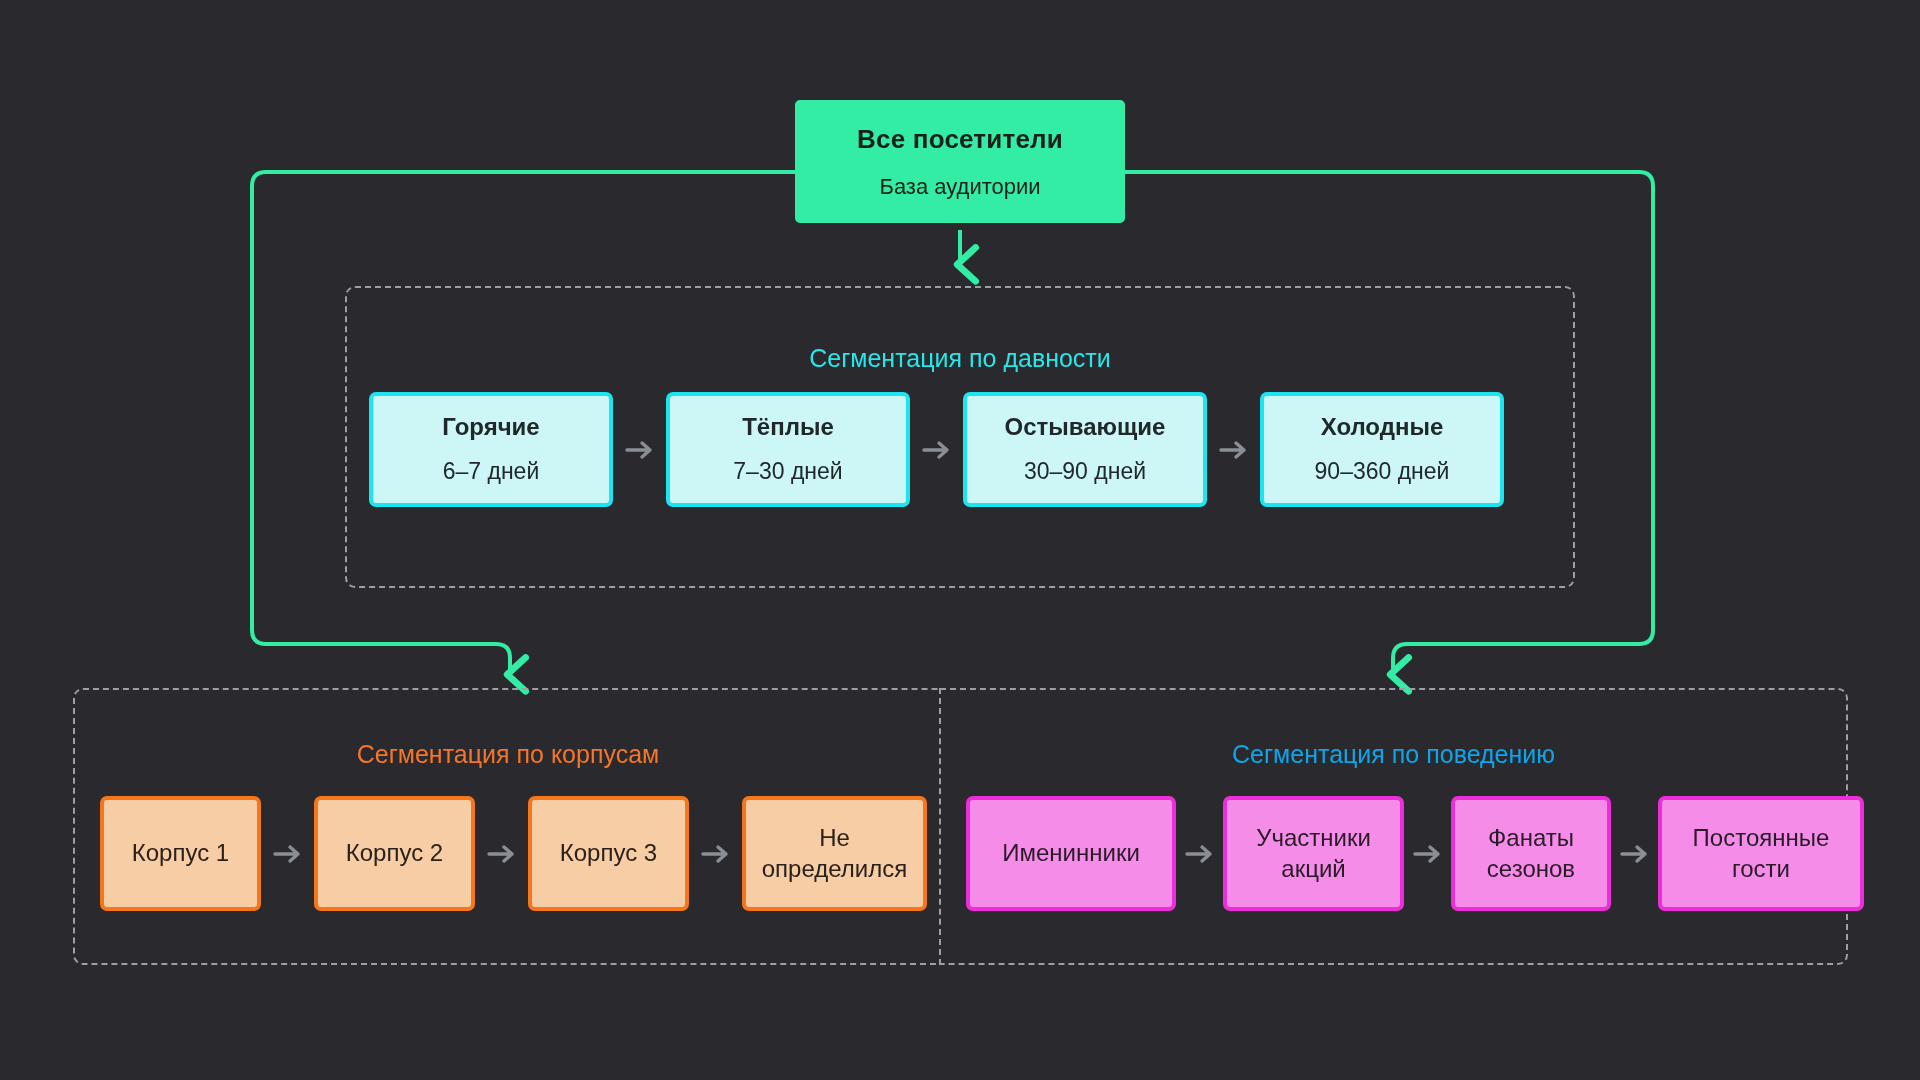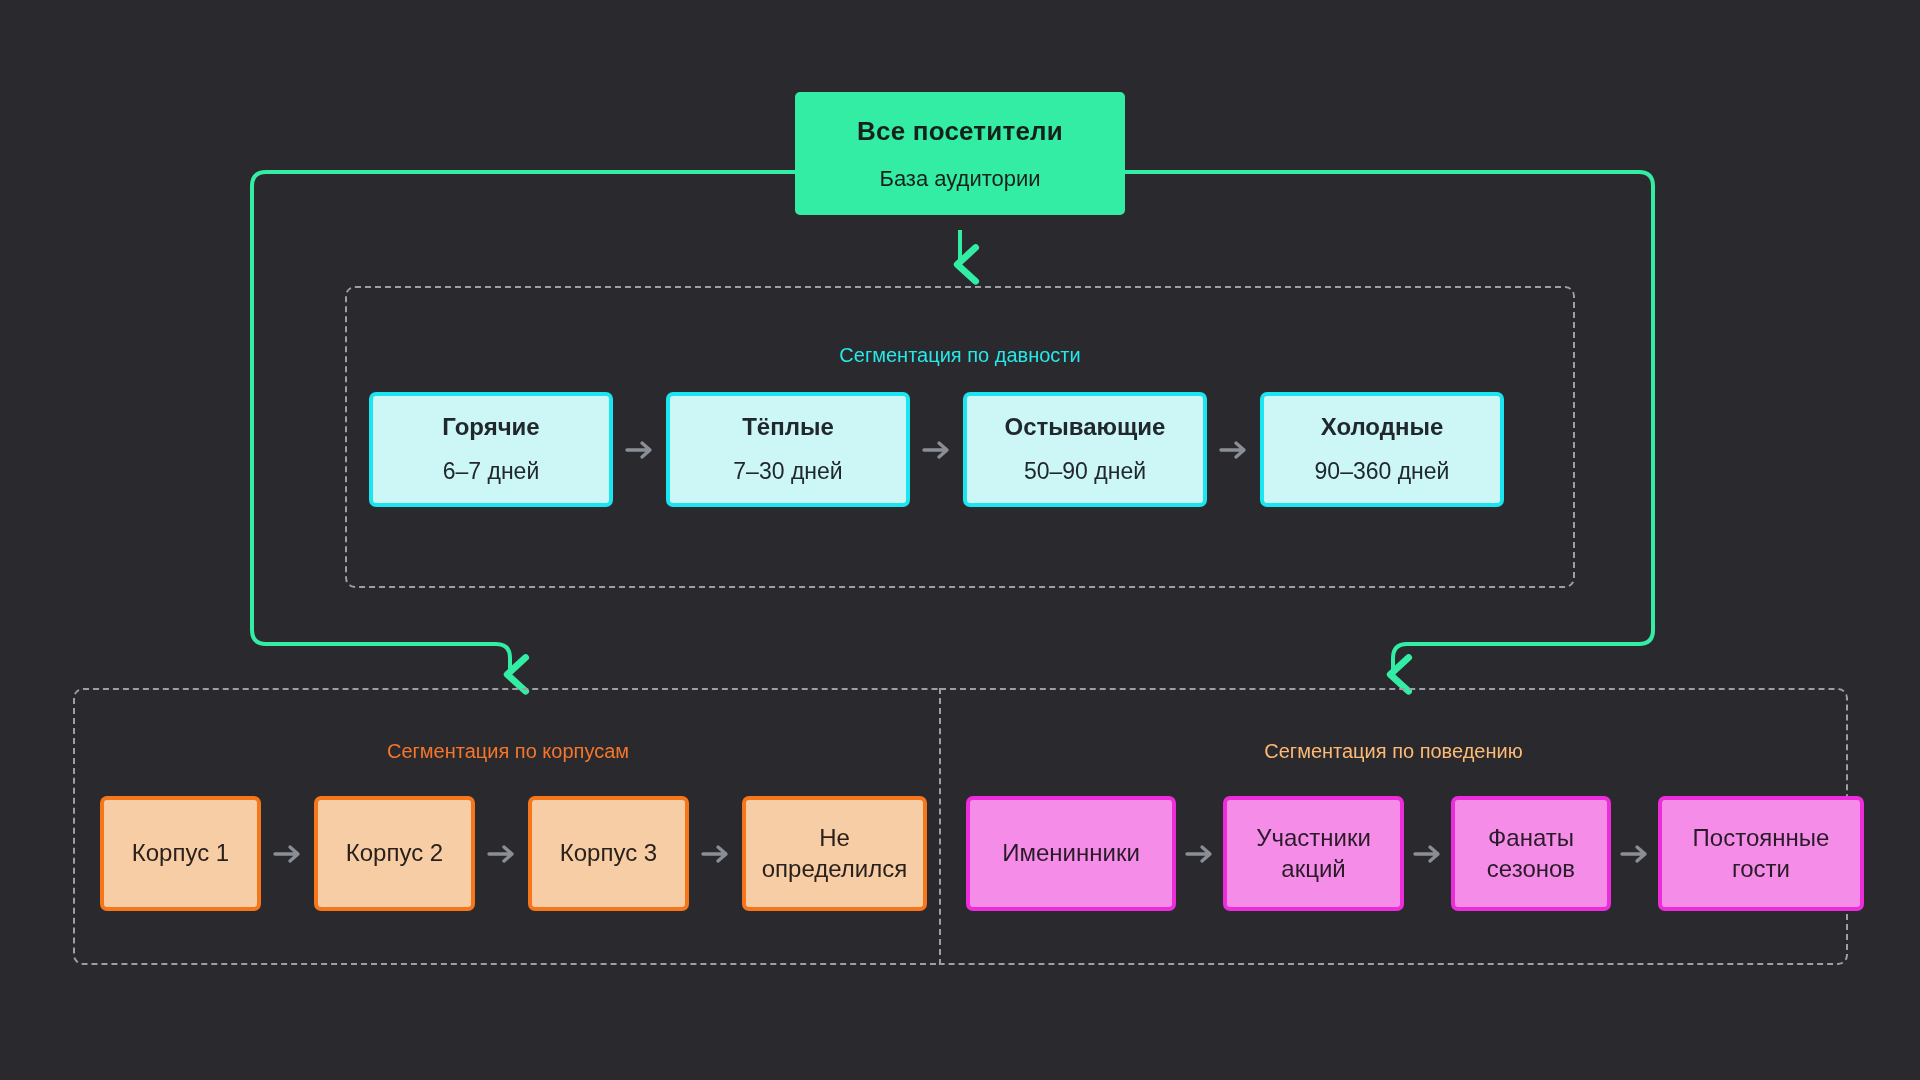--- a/index.html
+++ b/index.html
@@ -22,21 +22,21 @@
     position: absolute;
     left: 0; top: 0;
     width: 1920px; height: 1080px;
     pointer-events: none;
   }
 
   
   .root-node {
     position: absolute;
     left: 795px;
-    top: 92px;
+    top: 100px;
     width: 330px;
     height: 123px;
     background: #33EDA5;
     border-radius: 5px;
     display: flex;
     flex-direction: column;
     align-items: center;
     justify-content: center;
     gap: 19px;
   }
@@ -86,27 +86,27 @@
     width: 909px;
     height: 277px;
     border-top-left-radius: 0;
     border-bottom-left-radius: 0;
   }
 
   .group-title {
     position: absolute;
     width: 100%;
     text-align: center;
-    font-size: 20px;
+    font-size: 25px;
     font-weight: normal;
     white-space: nowrap;
   }
   #title-recency { top: 56px; color: #26E8E8; }
   #title-buildings { top: 50px; color: #F5762A; }
-  #title-behavior { top: 50px; color: #fdba74; }
+  #title-behavior { top: 50px; color: #0ea5e9; }
 
   
   .node-row {
     position: absolute;
     display: flex;
     align-items: center;
   }
   #row-recency { left: 22px; top: 104px; }
   #row-buildings { left: 25px; top: 106px; justify-content: flex-end; }
   #row-behavior { left: 25px; top: 106px; justify-content: flex-end; }
@@ -227,21 +227,21 @@
       </div>
 
       <div class="chevron">
         <svg width="30" height="20" viewBox="0 0 30 20" xmlns="http://www.w3.org/2000/svg">
           <path d="M2,10 L25,10 M17,3 L25,10 L17,17" fill="none" stroke="#8A8F96" stroke-width="3.4" stroke-linecap="round" stroke-linejoin="round"></path>
         </svg>
       </div>
 
       <div class="node node-recency">
         <div class="line1">Остывающие</div>
-        <div class="line2">50–90 дней</div>
+        <div class="line2">30–90 дней</div>
       </div>
 
       <div class="chevron">
         <svg width="30" height="20" viewBox="0 0 30 20" xmlns="http://www.w3.org/2000/svg">
           <path d="M2,10 L25,10 M17,3 L25,10 L17,17" fill="none" stroke="#8A8F96" stroke-width="3.4" stroke-linecap="round" stroke-linejoin="round"></path>
         </svg>
       </div>
 
       <div class="node node-recency">
         <div class="line1">Холодные</div>

